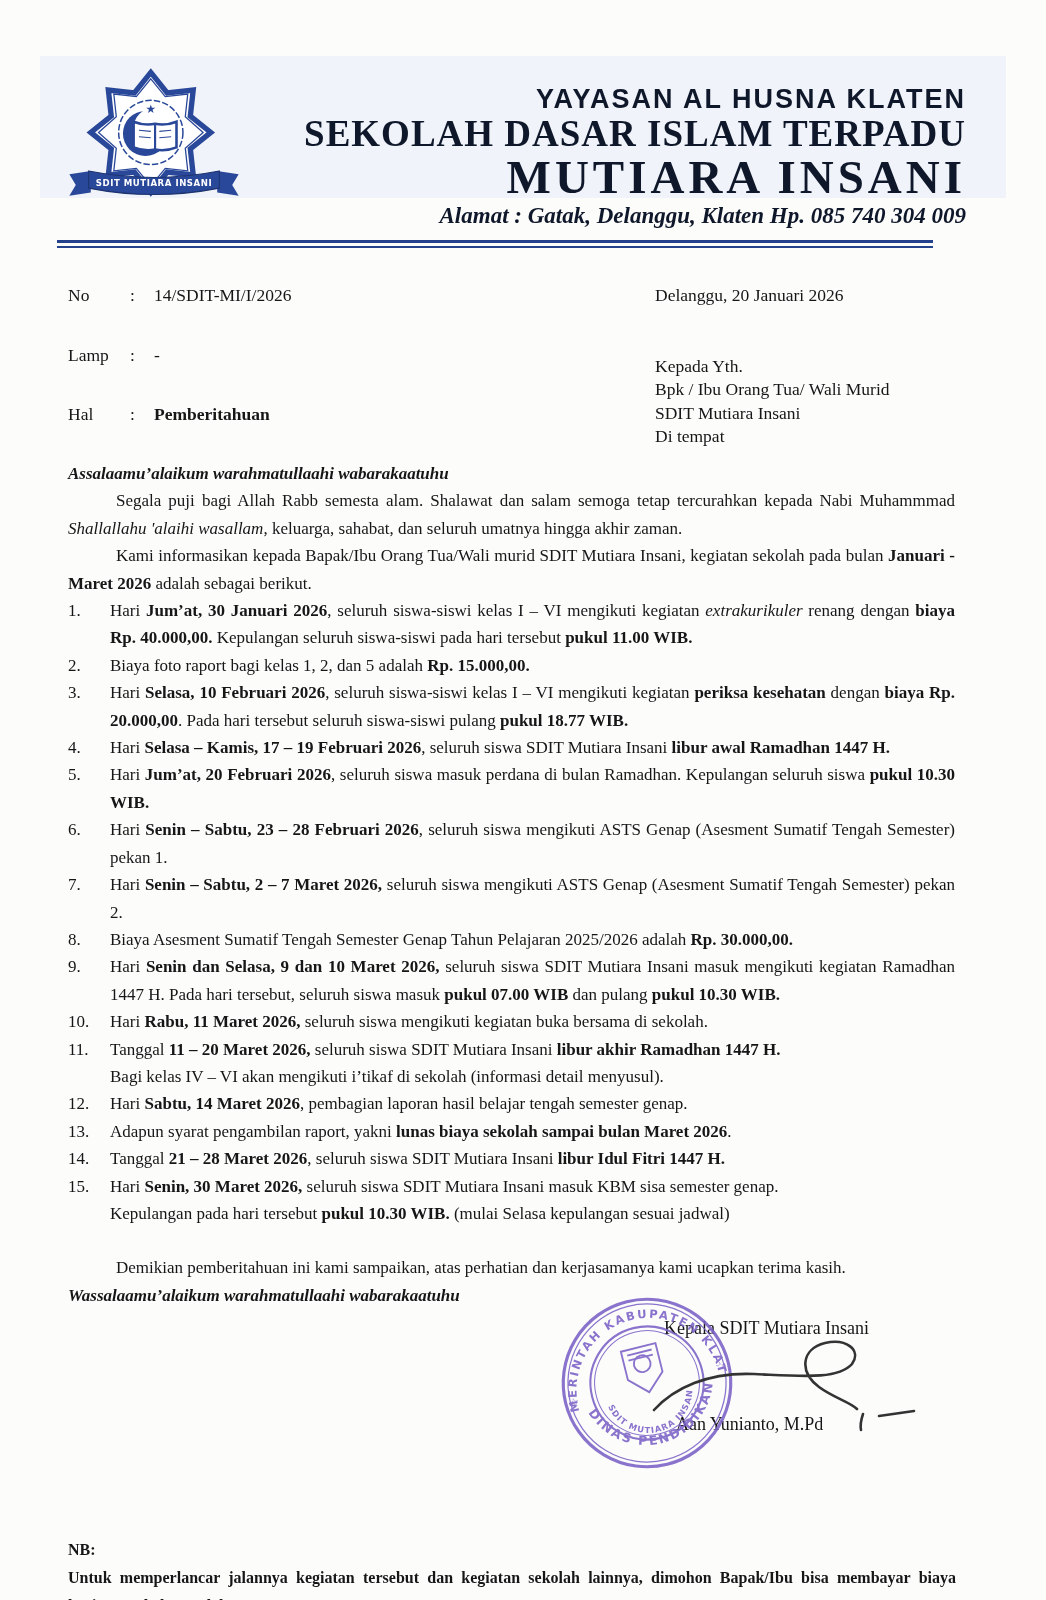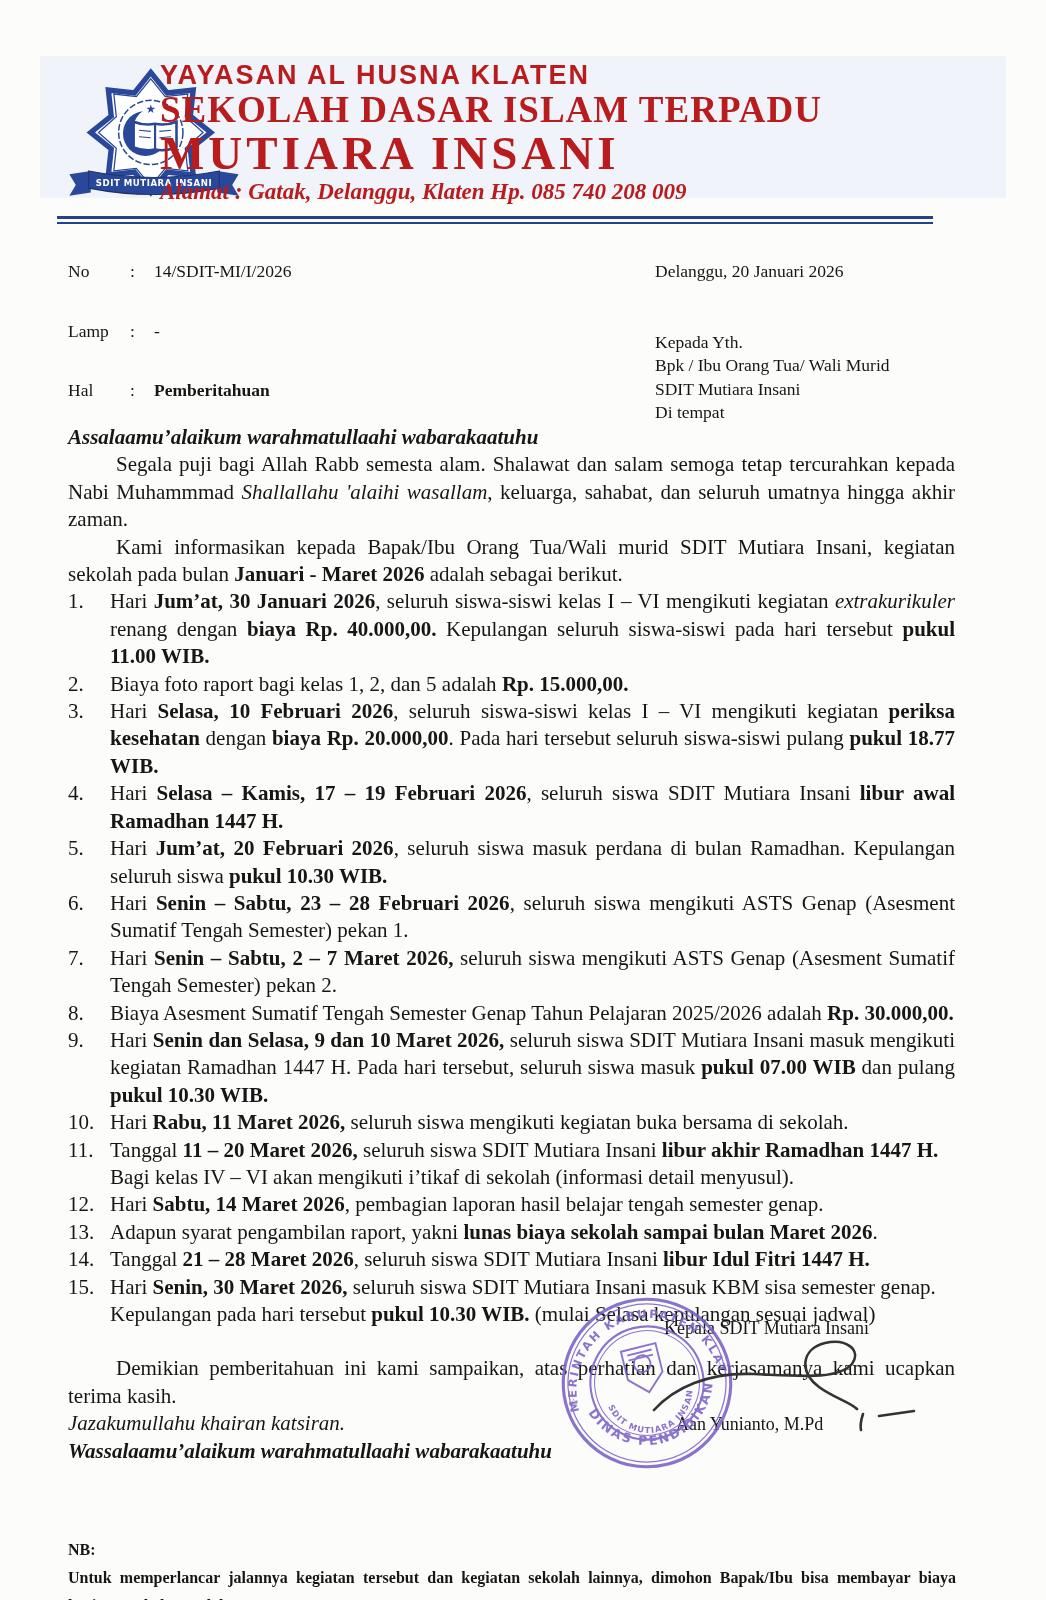--- a/index.html
+++ b/index.html
@@ -12,37 +12,37 @@
     color:#161616;
     overflow:hidden;
   }
   .b{font-weight:bold;}
   .i{font-style:italic;}
 
   
   .letterhead{position:relative;padding-top:60px;}
   .head-band{position:absolute;left:40px;right:40px;top:56px;height:142px;background:#f0f3f9;}
   .logo-wrap{position:absolute;left:62px;top:66px;width:184px;height:150px;}
-  .head-titles{position:relative;text-align:left;padding-left:160px;padding-right:80px;color:#b91c1c;}
+  .head-titles{position:relative;text-align:right;padding-left:160px;padding-right:80px;color:#0f172a;margin-top:24px;}
   .h-yayasan{font-family:"Liberation Sans","DejaVu Sans",sans-serif;font-weight:bold;font-size:27px;letter-spacing:2px;line-height:30px;}
   .h-sekolah{font-weight:bold;font-size:37px;letter-spacing:1px;line-height:40px;}
   .h-mutiara{font-weight:bold;font-size:47px;letter-spacing:4px;line-height:46px;}
   .h-alamat{font-weight:bold;font-style:italic;font-size:23px;line-height:28px;margin-top:2px;}
   .double-rule{margin:10px 113px 0 57px;height:3px;border-top:3px solid #24418c;border-bottom:2px solid #24418c;}
 
   
   .meta{position:relative;margin-top:20px;padding:0 91px 0 68px;height:164px;font-size:17.5px;line-height:23.5px;}
   .meta-row{display:flex;margin-top:36px;}
   .meta-label{width:62px;}
   .meta-colon{width:24px;text-align:left;}
   .right-block{position:absolute;left:655px;top:0;}
   .recipient{margin-top:47px;}
 
   
-  .letter-body{padding:0 91px 0 68px;font-size:21px;line-height:27.4px;}
+  .letter-body{padding:0 91px 0 68px;margin-top:12px;font-size:17px;line-height:27.4px;}
   .salam-open{font-weight:bold;font-style:italic;}
   .para{text-align:justify;}
   .indent{text-indent:48px;}
   .item{display:flex;}
   .item-num{width:42px;flex:none;}
   .item-text{flex:1;}
   .item-line{text-align:justify;}
   .closing .para:first-child{margin-top:27px;}
 
   
@@ -91,21 +91,21 @@
           <path d="M 24,98 Q 85,110 146,98 L 146,114 Q 85,126 24,114 Z" fill="#2a4899" stroke="#1d3470" stroke-width="1"></path>
           <text x="85" y="112" font-family="DejaVu Sans, sans-serif" font-size="8" font-weight="bold" fill="#ffffff" text-anchor="middle" letter-spacing="0.5">SDIT MUTIARA INSANI</text>
         </g>
       </svg>
     </div>
 
     <div class="head-titles">
       <div class="h-yayasan">YAYASAN AL HUSNA KLATEN</div>
       <div class="h-sekolah">SEKOLAH DASAR ISLAM TERPADU</div>
       <div class="h-mutiara">MUTIARA INSANI</div>
-      <div class="h-alamat">Alamat : Gatak, Delanggu, Klaten Hp. 085 740 208 009</div>
+      <div class="h-alamat">Alamat : Gatak, Delanggu, Klaten Hp. 085 740 304 009</div>
     </div>
 
     <div class="double-rule"></div>
   </div>
 
   <div class="meta">
     <div>
         <div class="meta-row">
           <span class="meta-label">No</span>
           <span class="meta-colon">:</span>
@@ -228,21 +228,20 @@
         <div class="item">
           <div class="item-num">15.</div>
           <div class="item-text">
             <div class="item-line"><span>Hari </span><span class="b">Senin, 30 Maret 2026,</span><span> seluruh siswa SDIT Mutiara Insani masuk KBM sisa semester genap.</span></div>
             <div class="item-line"><span>Kepulangan pada hari tersebut </span><span class="b">pukul 10.30 WIB.</span><span> (mulai Selasa kepulangan sesuai jadwal)</span></div>
           </div>
         </div>
       </div>
     <div class="closing">
         <div class="para indent"><span>Demikian pemberitahuan ini kami sampaikan, atas perhatian dan kerjasamanya kami ucapkan terima kasih.</span></div>
-        <div class="para"><span class="i">Jazakumullahu khairan katsiran.</span></div>
         <div class="para"><span class="b i">Wassalaamu’alaikum warahmatullaahi wabarakaatuhu</span></div>
       </div>
   </div>
 
   <div class="sig-title">Kepala SDIT Mutiara Insani</div>
   <div class="sig-name">Aan Yunianto, M.Pd</div>
 
   <div class="stamp">
     <svg width="178" height="178" viewBox="0 0 170 170">
       <g transform="rotate(-14 85 85)" stroke="#7b61c6" fill="none">

